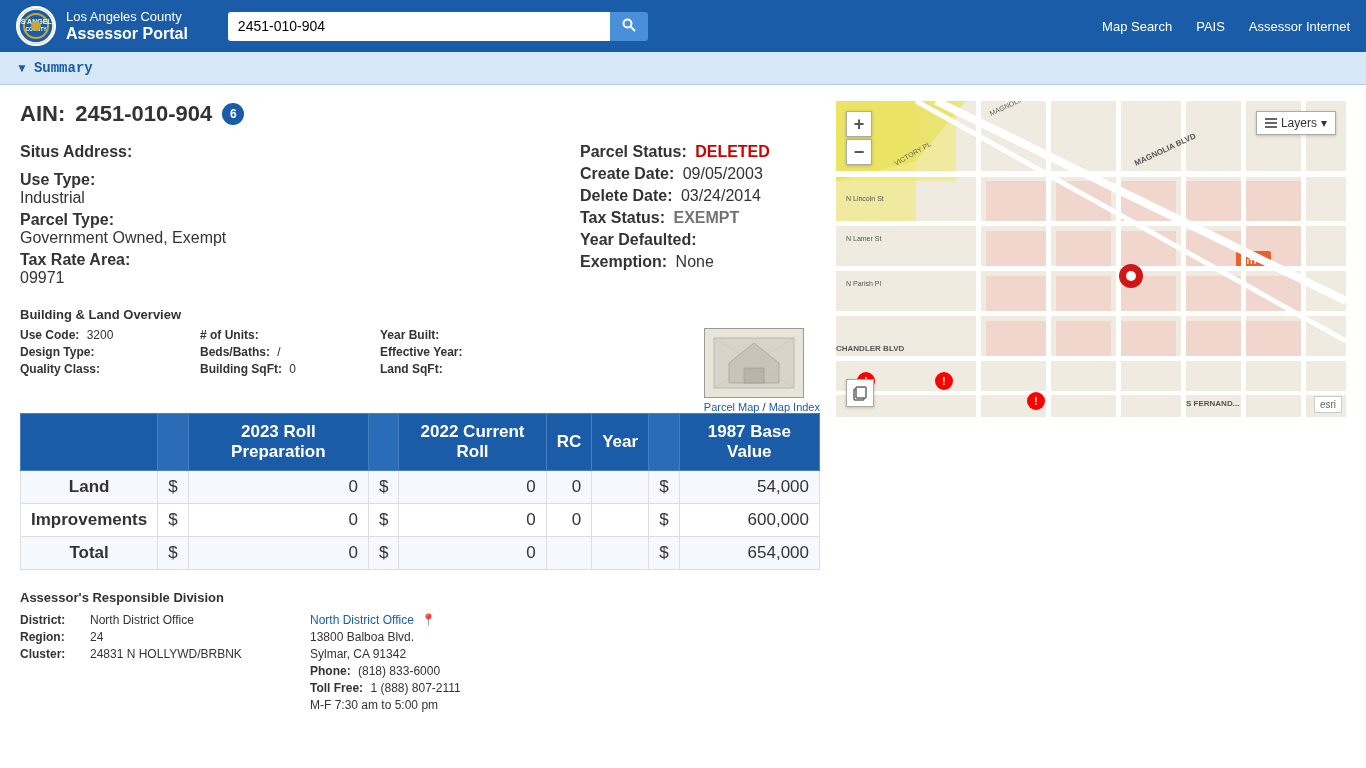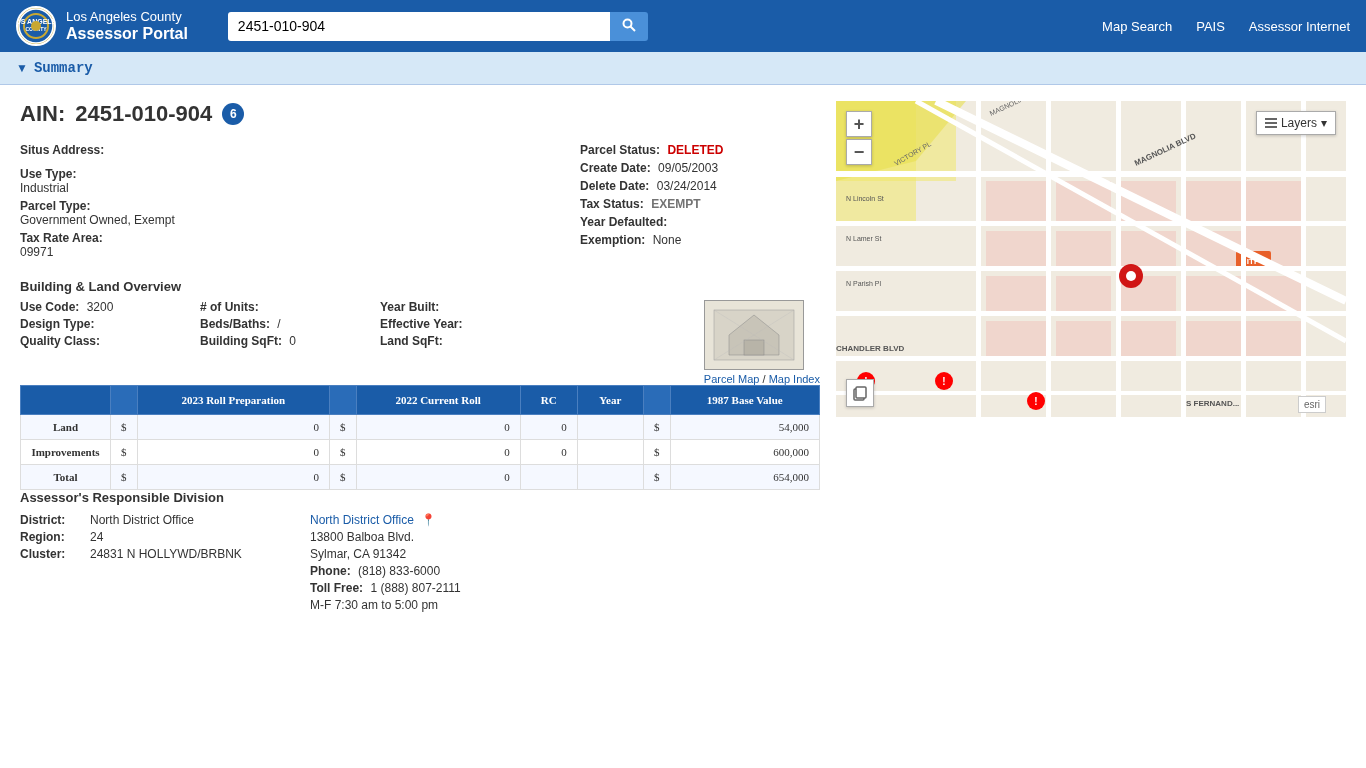--- a/index.html
+++ b/index.html
@@ -102,22 +102,22 @@
       font-size: 12px;
       font-weight: bold;
     }
     .status-deleted { color: #cc0000; font-weight: bold; }
     .status-exempt { color: #737373; font-weight: bold; }
 
     
     .assessment-table {
       width: 100%;
       border-collapse: collapse;
-      font-size: 11px;
-      font-family: Liberation Serif, serif;
+      margin-bottom: 20px;
+      font-size: 17px;
     }
     .assessment-table thead tr {
       background: #1a5ca8;
       color: white;
     }
     .assessment-table thead th {
       padding: 8px 10px;
       text-align: center;
       font-weight: bold;
       border: 1px solid #4a7fc0;
@@ -178,21 +178,21 @@
       bottom: 10px; left: 10px;
       background: white;
       border: 1px solid #aaa;
       width: 28px; height: 28px;
       display: flex; align-items: center; justify-content: center;
       cursor: pointer;
       box-shadow: 0 1px 3px rgba(0,0,0,0.2);
     }
     .esri-badge {
       position: absolute;
-      bottom: 4px; right: 20px;
+      bottom: 4px; right: 4px;
       background: white;
       padding: 2px 5px;
       font-size: 10px;
       color: #666;
       border: 1px solid #ccc;
     }
 
     
     .map-svg {
       position: absolute;
@@ -243,21 +243,21 @@
 <div class="main">
 
   <div class="left-panel">
 
     <div class="ain-title">
       <span>AIN:</span>
       <span>2451-010-904</span>
       <span class="badge">6</span>
     </div>
 
-    <div style="display:grid; grid-template-columns: 280px 280px 250px; margin-bottom:16px; font-size:12px;">
+    <div style="display:grid; grid-template-columns: 280px 280px 250px; margin-bottom:16px; font-size:16px;">
 
       <div>
         <div style="margin-bottom:10px;">
           <span style="font-weight:bold;">Situs Address:</span>
         </div>
         <div style="margin-bottom:4px;">
           <span style="font-weight:bold;">Use Type:</span><br>
           <span>Industrial</span>
         </div>
         <div style="margin-bottom:4px;">

